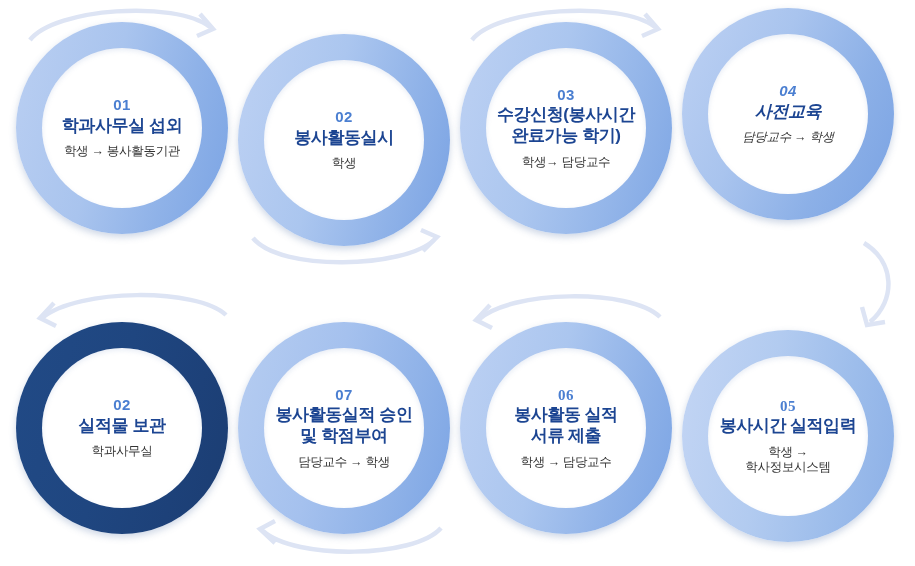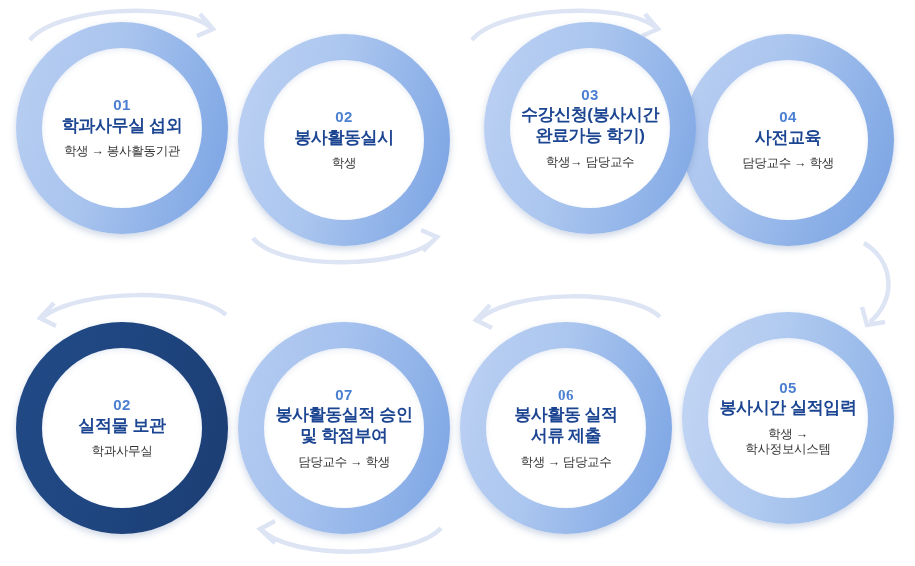--- a/index.html
+++ b/index.html
@@ -152,32 +152,32 @@
   <div class="node z2" style="left:238px; top:34px;text-decoration:underline;">
     <div class="ring" style="background:linear-gradient(105deg,#bdd1f3 0%,#abc6ef 42%,#8fb2e8 74%,#79a2e3 100%);"></div>
     <div class="ring-inner"></div>
     <div class="content">
       <div class="num">02</div>
       <div class="title">봉사활동실시</div>
       <div class="actor">학생</div>
     </div>
   </div>
 
-  <div class="node z3" style="left:484px; top:22px;">
+  <div class="node z3" style="left:460px; top:22px;">
     <div class="ring" style="background:linear-gradient(105deg,#bdd1f3 0%,#abc6ef 42%,#93b5e9 74%,#7ea6e4 100%);"></div>
     <div class="ring-inner"></div>
     <div class="content">
       <div class="num">03</div>
       <div class="title">수강신청(봉사시간
 완료가능 학기)</div>
       <div class="actor">학생→ 담당교수</div>
     </div>
   </div>
 
-  <div class="node z4" style="left:682px; top:34px;">
+  <div class="node z4" style="left:682px; top:8px;font-style:italic;">
     <div class="ring" style="background:linear-gradient(115deg,#bdd1f3 0%,#a9c4ee 38%,#8cb0e7 70%,#79a2e3 100%);"></div>
     <div class="ring-inner"></div>
     <div class="content">
       <div class="num">04</div>
       <div class="title">사전교육</div>
       <div class="actor">담당교수 → 학생</div>
     </div>
   </div>
 
   <div class="node z8" style="left:16px; top:322px;">
@@ -205,21 +205,21 @@
     <div class="ring" style="background:linear-gradient(105deg,#bdd1f3 0%,#abc6ef 42%,#8fb2e8 74%,#7ba4e4 100%);"></div>
     <div class="ring-inner"></div>
     <div class="content">
       <div class="num">06</div>
       <div class="title">봉사활동 실적
 서류 제출</div>
       <div class="actor">학생 → 담당교수</div>
     </div>
   </div>
 
-  <div class="node z5" style="left:682px; top:312px;">
+  <div class="node z5" style="left:682px; top:330px;font-family:Liberation Serif, serif;">
     <div class="ring" style="background:linear-gradient(100deg,#c3d5f4 0%,#b2cbf0 40%,#9dbdeb 72%,#8cb0e7 100%);"></div>
     <div class="ring-inner"></div>
     <div class="content">
       <div class="num">05</div>
       <div class="title">봉사시간 실적입력</div>
       <div class="actor">학생 →
 학사정보시스템</div>
     </div>
   </div>
 

